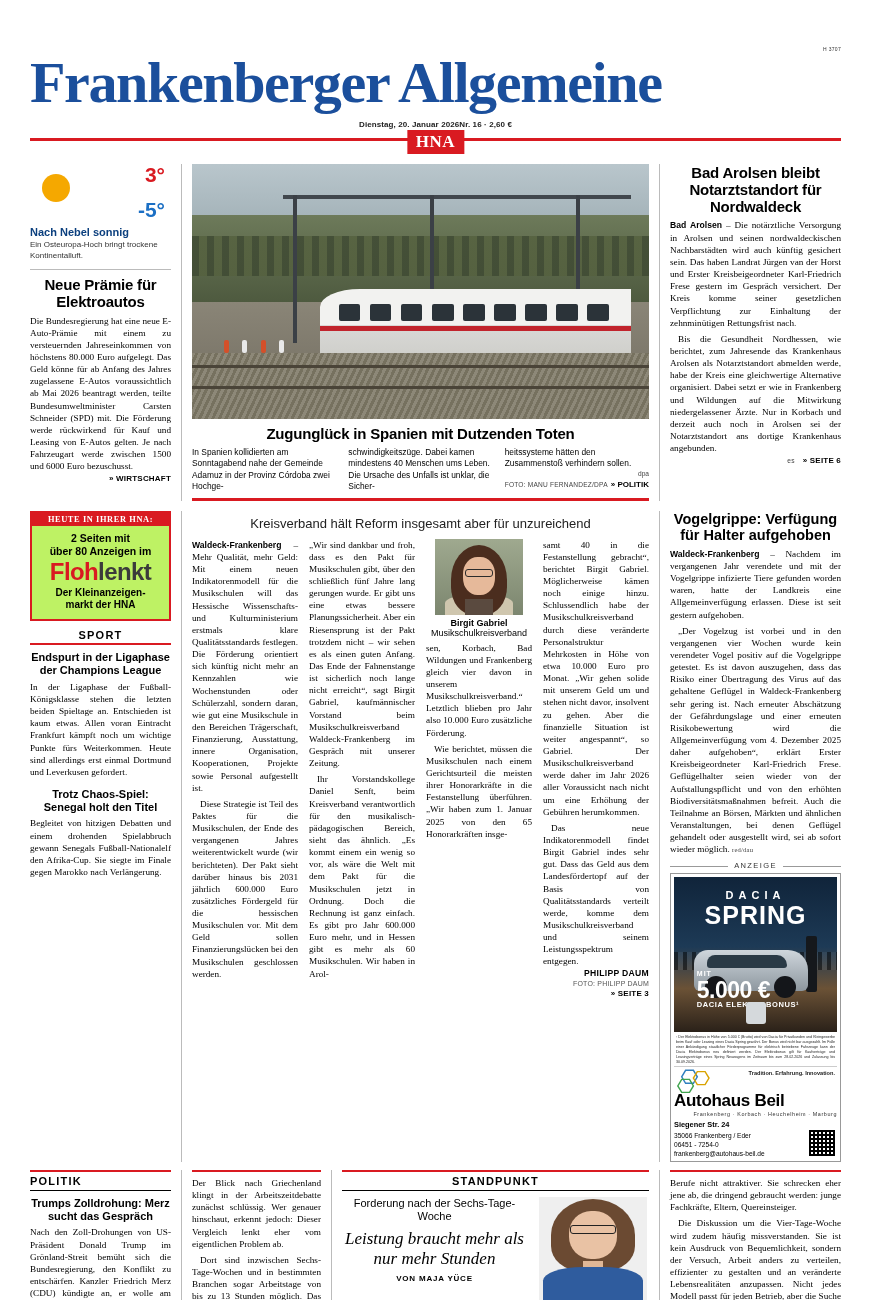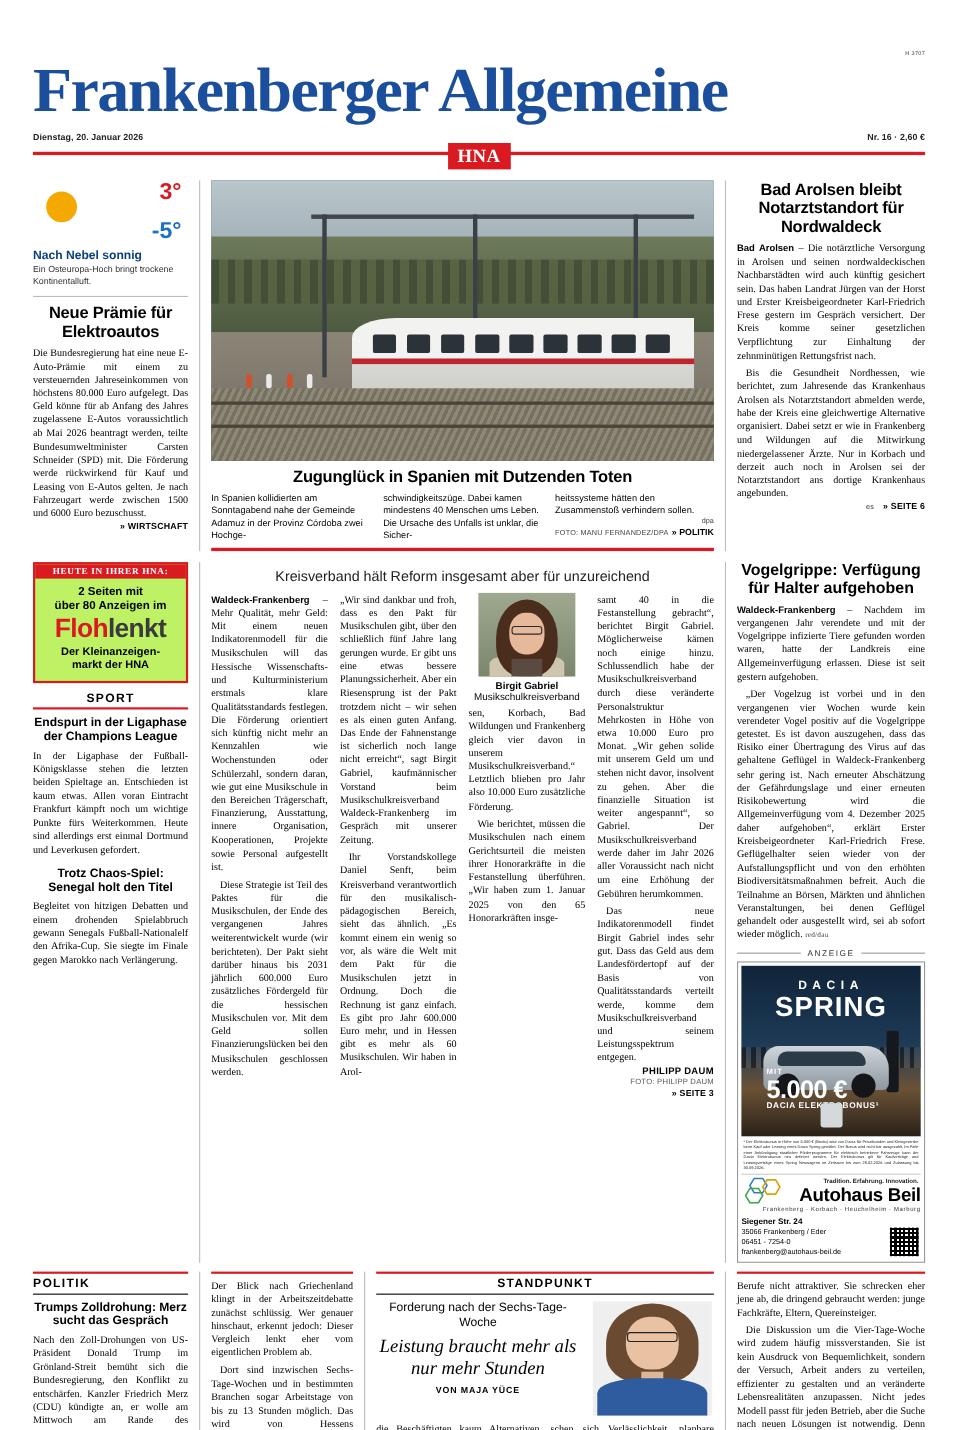--- a/index.html
+++ b/index.html
@@ -24,21 +24,21 @@
     font-weight: 700;
     font-size: 57px;
     line-height: .95;
     color: #1b4f9c;
     letter-spacing: -1.4px;
     transform: scaleX(1.02);
     transform-origin: left center;
     white-space: nowrap;
   }
   .mast-row {
-    display:flex; align-items:flex-end; justify-content:space-between;
+    display:flex; align-items:flex-end; justify-content:center;
     margin-top: 10px; font-size: 8px; color:#222; font-weight:600;
   }
   .mast-date { padding-bottom:2px; letter-spacing:.1px;}
   .mast-issue { padding-bottom:2px; letter-spacing:.1px;}
   .mast-rule-wrap { position:relative; margin-top:3px; height: 16px; }
   .mast-rule { position:absolute; left:0; right:0; top:4px; height:3px; background:#d91a21; }
   .hna-badge {
     position:absolute; left:50%; transform:translateX(-50%); top:-4px;
     background:#d91a21; color:#fff; font-family:"Liberation Serif", serif;
     font-weight:700; font-size:17px; line-height:1; padding:3px 9px 4px;
@@ -433,21 +433,21 @@
           <div class="ad-logo"></div>
         </div>
         <div class="ad-fine">¹ Der Elektrobonus in Höhe von 5.000 € (Brutto) wird von Dacia für Privatkunden und Kleingewerbe beim Kauf oder Leasing eines Dacia Spring gewährt. Der Bonus wird nicht bar ausgezahlt. Im Falle einer Ankündigung staatlicher Förderprogramme für elektrisch betriebene Fahrzeuge kann der Dacia Elektrobonus neu definiert werden. Der Elektrobonus gilt für Kaufverträge und Leasingverträge eines Spring Neuwagens im Zeitraum bis zum 28.02.2026 und Zulassung bis 30.09.2026.</div>
         <div class="dealer">
           <svg class="hex" viewBox="0 0 60 40">
             <polygon points="14,2 26,2 32,12 26,22 14,22 8,12" fill="none" stroke="#2f7fbf" stroke-width="2.2"></polygon>
             <polygon points="32,4 44,4 50,14 44,24 32,24 26,14" fill="none" stroke="#d9a300" stroke-width="2.2"></polygon>
             <polygon points="8,16 20,16 26,26 20,36 8,36 2,26" fill="none" stroke="#3fa34d" stroke-width="2.2"></polygon>
           </svg>
           <div class="dealer-slogan">Tradition. Erfahrung. Innovation.</div>
-          <div style="text-align:right;">
+          <div style="margin-top:15px;">
             <span class="dealer-name">Autohaus Beil</span>
           </div>
           <div class="dealer-sub">Frankenberg · Korbach · Heuchelheim · Marburg</div>
           <div class="dealer-addr">
             <div class="b">Siegener Str. 24</div>
             <div>35066 Frankenberg / Eder</div>
             <div>06451 - 7254-0</div>
             <div>frankenberg@autohaus-beil.de</div>
           </div>
           <div class="qr"></div>

